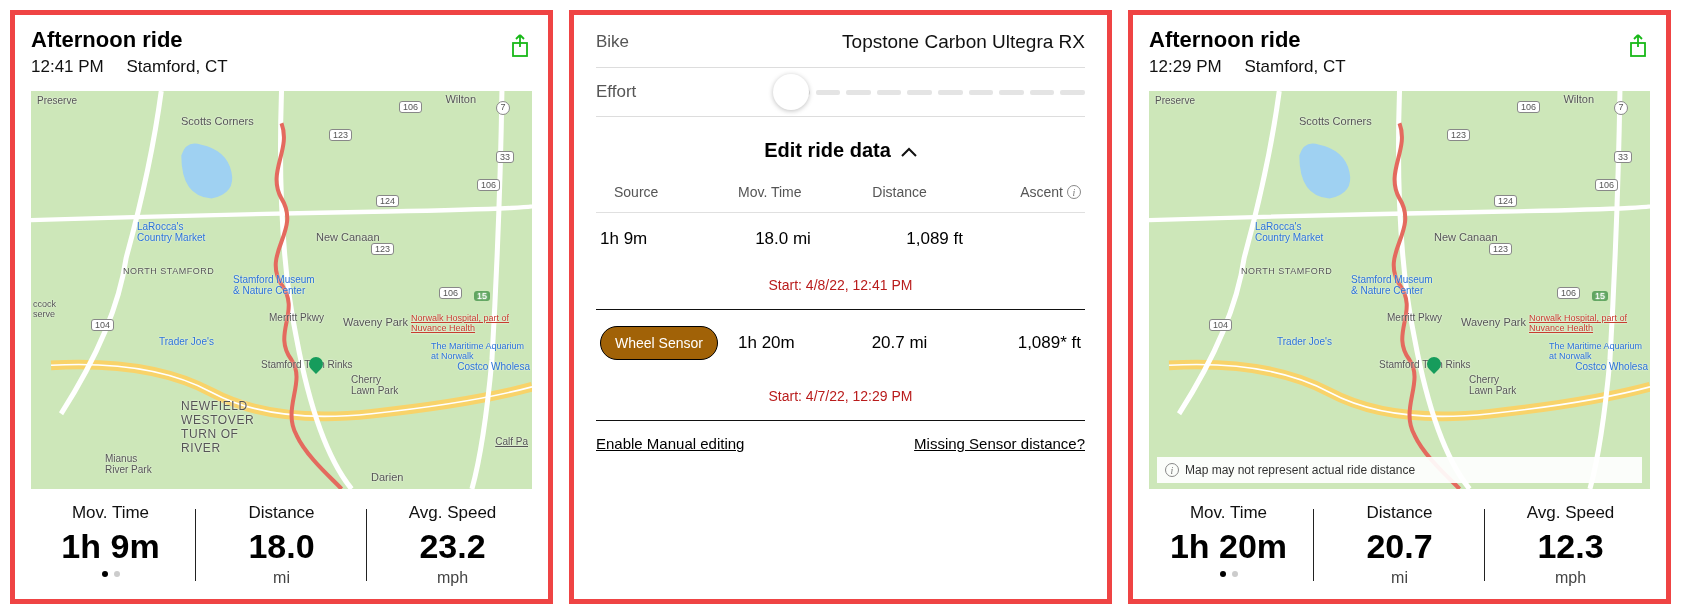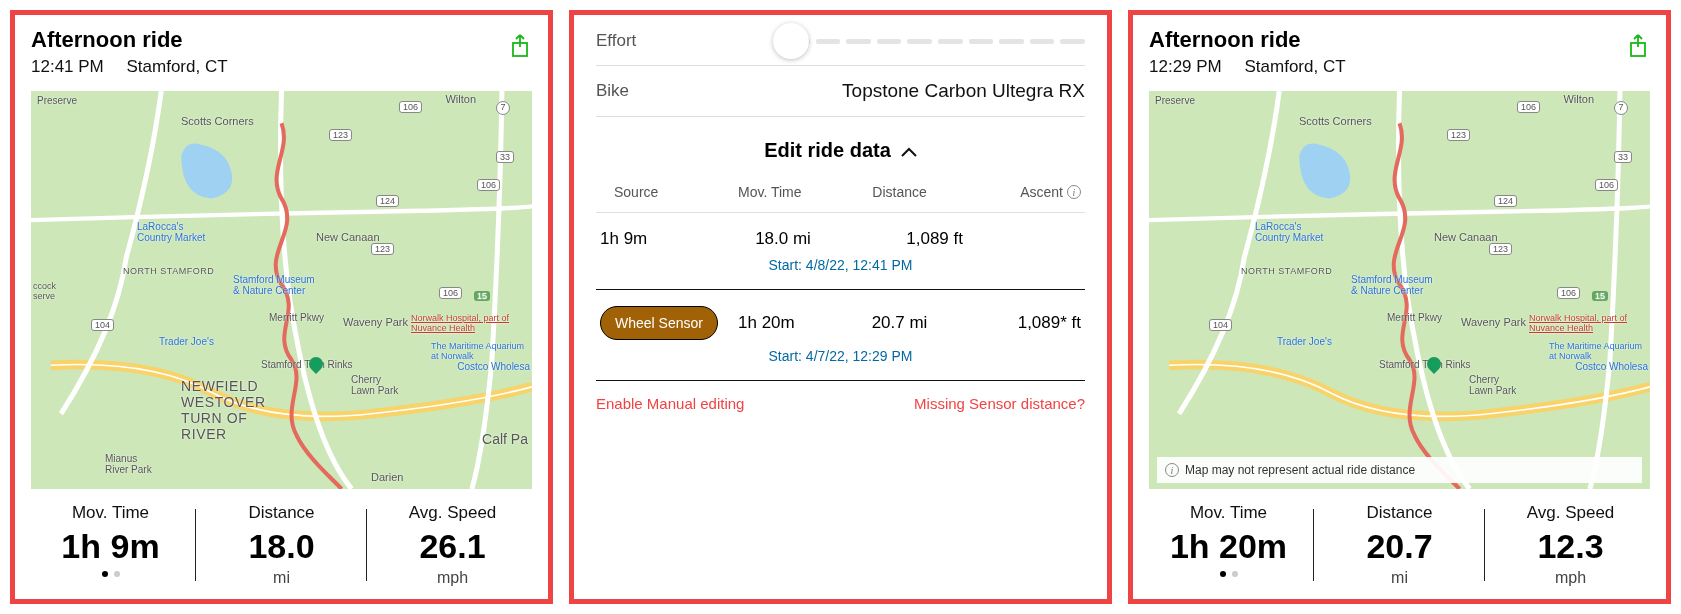--- a/index.html
+++ b/index.html
@@ -101,23 +101,23 @@
   .table-head{font-size:14px;color:#555;border-bottom:1px solid #e0e0e0;}
   .table-head .c4{display:flex;align-items:center;gap:4px;justify-content:flex-end;}
   .table-row{border-bottom:1px solid #111;font-size:17px;padding:16px 4px;}
   .table-row .c3,.table-row .c4{text-align:center;}
   .table-row .c4{text-align:right;}
   .pill{
     display:inline-block;padding:8px 14px;border-radius:22px;font-size:14px;
     border:1px solid #888;text-align:center;min-width:112px;
   }
   .pill.dark{background:#a16207;color:#fff;border-color:#000;}
-  .start-line{grid-column:1/-1;text-align:center;font-size:14px;color:#0369a1;margin-top:0;}
+  .start-line{grid-column:1/-1;text-align:center;font-size:14px;color:#b91c1c;margin-top:20px;}
   .bottom-links{margin-top:auto;display:flex;justify-content:space-between;font-size:15px;padding-top:14px;}
-  .bottom-links a{color:#ef4444;cursor:pointer;}
+  .bottom-links a{color:#000000;text-decoration:underline;cursor:pointer;}
   .c3{text-align:center;}
   .info-dot{width:14px;height:14px;border:1px solid #888;border-radius:50%;display:inline-flex;align-items:center;justify-content:center;font-size:10px;color:#777;font-style:italic;font-family:serif;}
 </style>
 </head>
 <body>
 
 <div class="panel">
   <div class="header">
     <div class="title">Afternoon ride</div>
     <div class="subline">
@@ -152,25 +152,25 @@
     <span class="map-label" style="top:225px;left:312px;">Waveny Park</span>
     <span class="map-label" style="top:221px;left:238px;font-size:10px;">Merritt Pkwy</span>
     <span class="map-label blue" style="top:130px;left:106px;font-size:10px;width:70px;">LaRocca's Country Market</span>
     <span class="map-label blue" style="top:245px;left:128px;font-size:10px;">Trader Joe's</span>
     <span class="map-label blue" style="top:183px;left:202px;font-size:10px;width:90px;">Stamford Museum &amp; Nature Center</span>
     <span class="map-label" style="top:268px;left:230px;font-size:10px;">Stamford Twin Rinks</span>
     <span class="map-label" style="top:283px;left:320px;font-size:10px;width:50px;">Cherry Lawn Park</span>
     <span class="map-label blue" style="top:270px;right:2px;font-size:10px;">Costco Wholesa</span>
     <span class="map-label blue" style="top:250px;right:6px;font-size:9px;width:95px;">The Maritime Aquarium at Norwalk</span>
     <span class="map-label red" style="top:222px;right:6px;font-size:9px;width:115px;">Norwalk Hospital, part of Nuvance Health</span>
-    <span class="map-label" style="bottom:47px;left:150px;font-size:14px;letter-spacing:0.6px;width:70px;">NEWFIELD WESTOVER TURN OF RIVER</span>
+    <span class="map-label" style="bottom:34px;left:150px;font-size:12px;letter-spacing:0.6px;width:70px;">NEWFIELD WESTOVER TURN OF RIVER</span>
     <span class="map-label" style="bottom:14px;left:74px;font-size:10px;width:50px;">Mianus River Park</span>
-    <span class="map-label" style="bottom:42px;right:4px;font-size:14px;">Calf Pa</span>
+    <span class="map-label" style="bottom:42px;right:4px;font-size:10px;text-decoration:underline;">Calf Pa</span>
     <span class="map-label" style="bottom:6px;left:340px;font-size:11px;">Darien</span>
-    <span class="map-label" style="top:190px;left:2px;font-size:9px;width:35px;">ccock serve</span>
+    <span class="map-label" style="top:208px;left:2px;font-size:9px;width:35px;">ccock serve</span>
 
     <span class="map-label" style="top:38px;left:298px;font-size:9px;background:#fff;border:1px solid #888;border-radius:3px;padding:0 3px;">123</span>
     <span class="map-label" style="top:152px;left:340px;font-size:9px;background:#fff;border:1px solid #888;border-radius:3px;padding:0 3px;">123</span>
     <span class="map-label" style="top:104px;left:345px;font-size:9px;background:#fff;border:1px solid #888;border-radius:3px;padding:0 3px;">124</span>
     <span class="map-label" style="top:10px;right:110px;font-size:9px;background:#fff;border:1px solid #888;border-radius:3px;padding:0 3px;">106</span>
     <span class="map-label" style="top:88px;right:32px;font-size:9px;background:#fff;border:1px solid #888;border-radius:3px;padding:0 3px;">106</span>
     <span class="map-label" style="top:196px;right:70px;font-size:9px;background:#fff;border:1px solid #888;border-radius:3px;padding:0 3px;">106</span>
     <span class="map-label" style="top:228px;left:60px;font-size:9px;background:#fff;border:1px solid #888;border-radius:3px;padding:0 3px;">104</span>
     <span class="map-label" style="top:200px;right:42px;font-size:9px;background:#60a560;color:#fff;border-radius:3px;padding:0 3px;">15</span>
     <span class="map-label" style="top:10px;right:22px;font-size:9px;background:#fff;border:1px solid #888;border-radius:50%;width:14px;height:14px;text-align:center;">7</span>
@@ -188,47 +188,47 @@
           <span></span>
         </div>
     </div>
     <div class="stat">
       <div class="stat-label">Distance</div>
       <div class="stat-value">18.0</div>
       <div class="stat-unit">mi</div>
     </div>
     <div class="stat">
       <div class="stat-label">Avg. Speed</div>
-      <div class="stat-value">26.1</div>
+      <div class="stat-value">23.2</div>
       <div class="stat-unit">mph</div>
     </div>
   </div>
 </div>
 
 <div class="panel">
   <div class="mid">
+    <div class="row">
+      <div class="row-label">Bike</div>
+      <div class="row-value">Topstone Carbon Ultegra RX</div>
+    </div>
     <div class="row">
       <div class="row-label">Effort</div>
       <div class="slider-track">
         <div class="slider-seg"></div>
           <div class="slider-seg"></div>
           <div class="slider-seg"></div>
           <div class="slider-seg"></div>
           <div class="slider-seg"></div>
           <div class="slider-seg"></div>
           <div class="slider-seg"></div>
           <div class="slider-seg"></div>
           <div class="slider-seg"></div>
           <div class="slider-seg"></div>
         <div class="slider-thumb"></div>
       </div>
-    </div>
-    <div class="row">
-      <div class="row-label">Bike</div>
-      <div class="row-value">Topstone Carbon Ultegra RX</div>
     </div>
     <div class="edit-header">
       <span>Edit ride data</span>
       <span><svg width="16" height="10" viewBox="0 0 16 10">
             <path d="M1 9 L8 2 L15 9" stroke="#111" stroke-width="2" fill="none"></path>
           </svg></span>
     </div>
     <div class="table-head">
       <div style="padding-left:14px;">Source</div>
       <div>Mov. Time</div>

